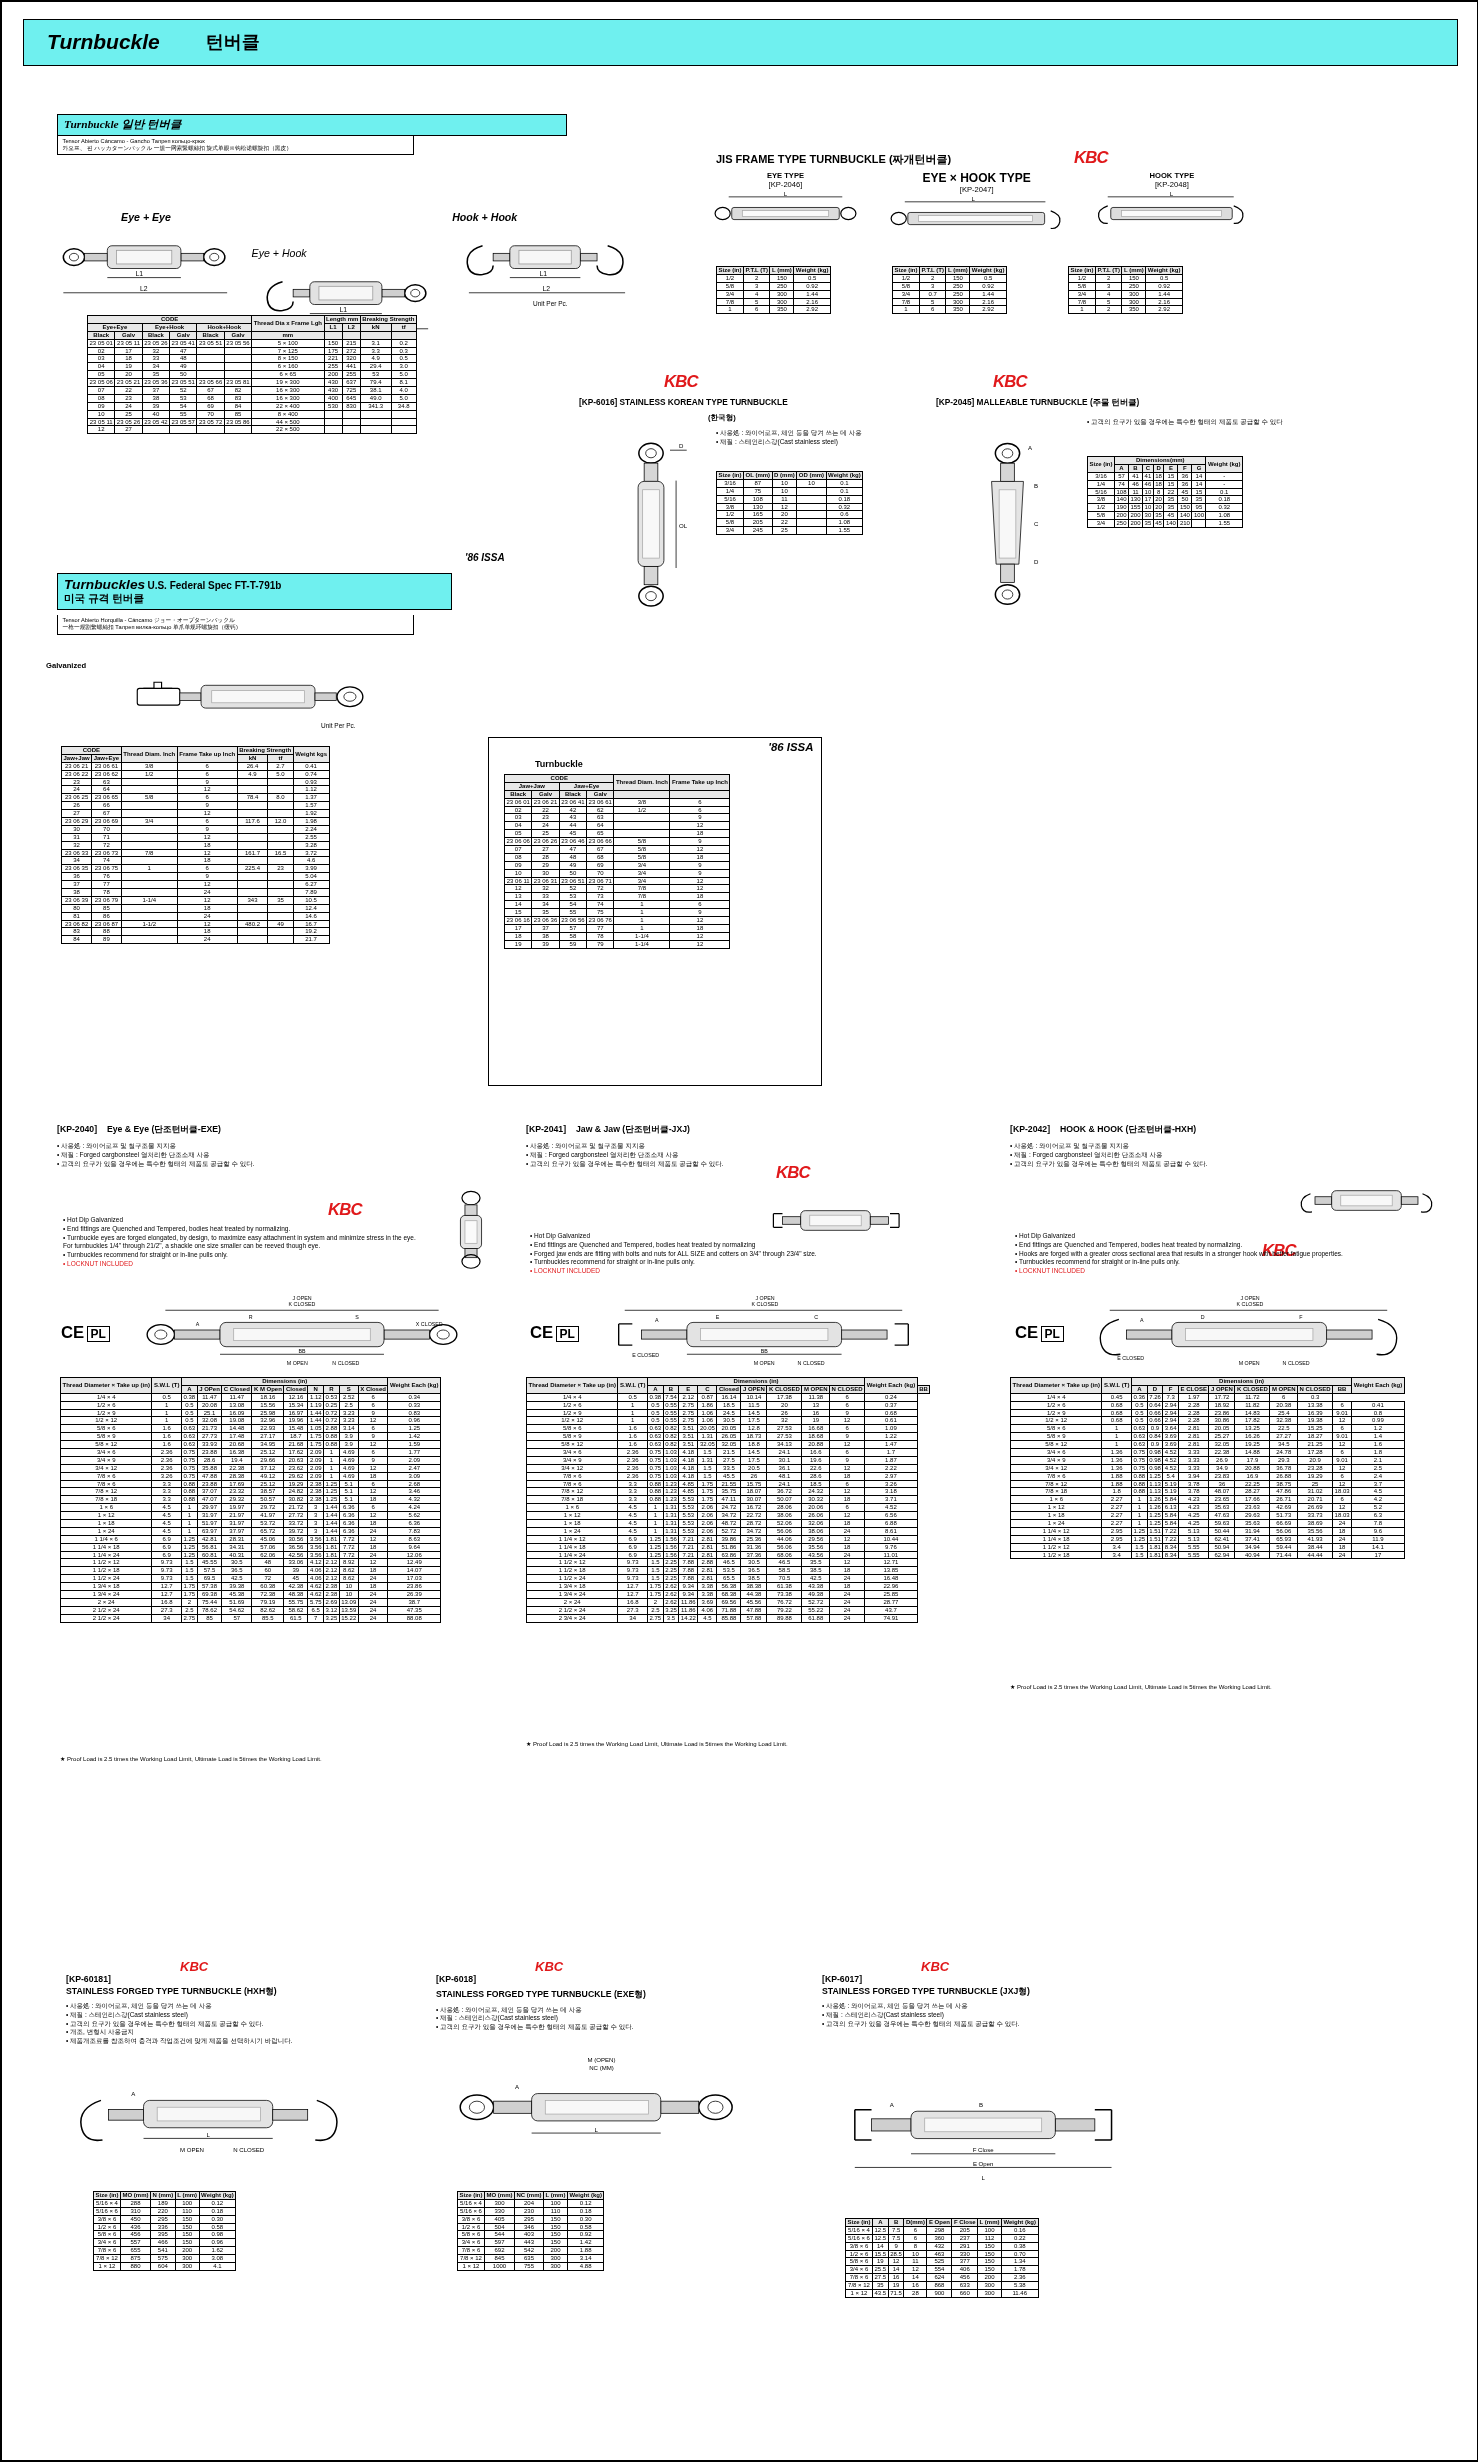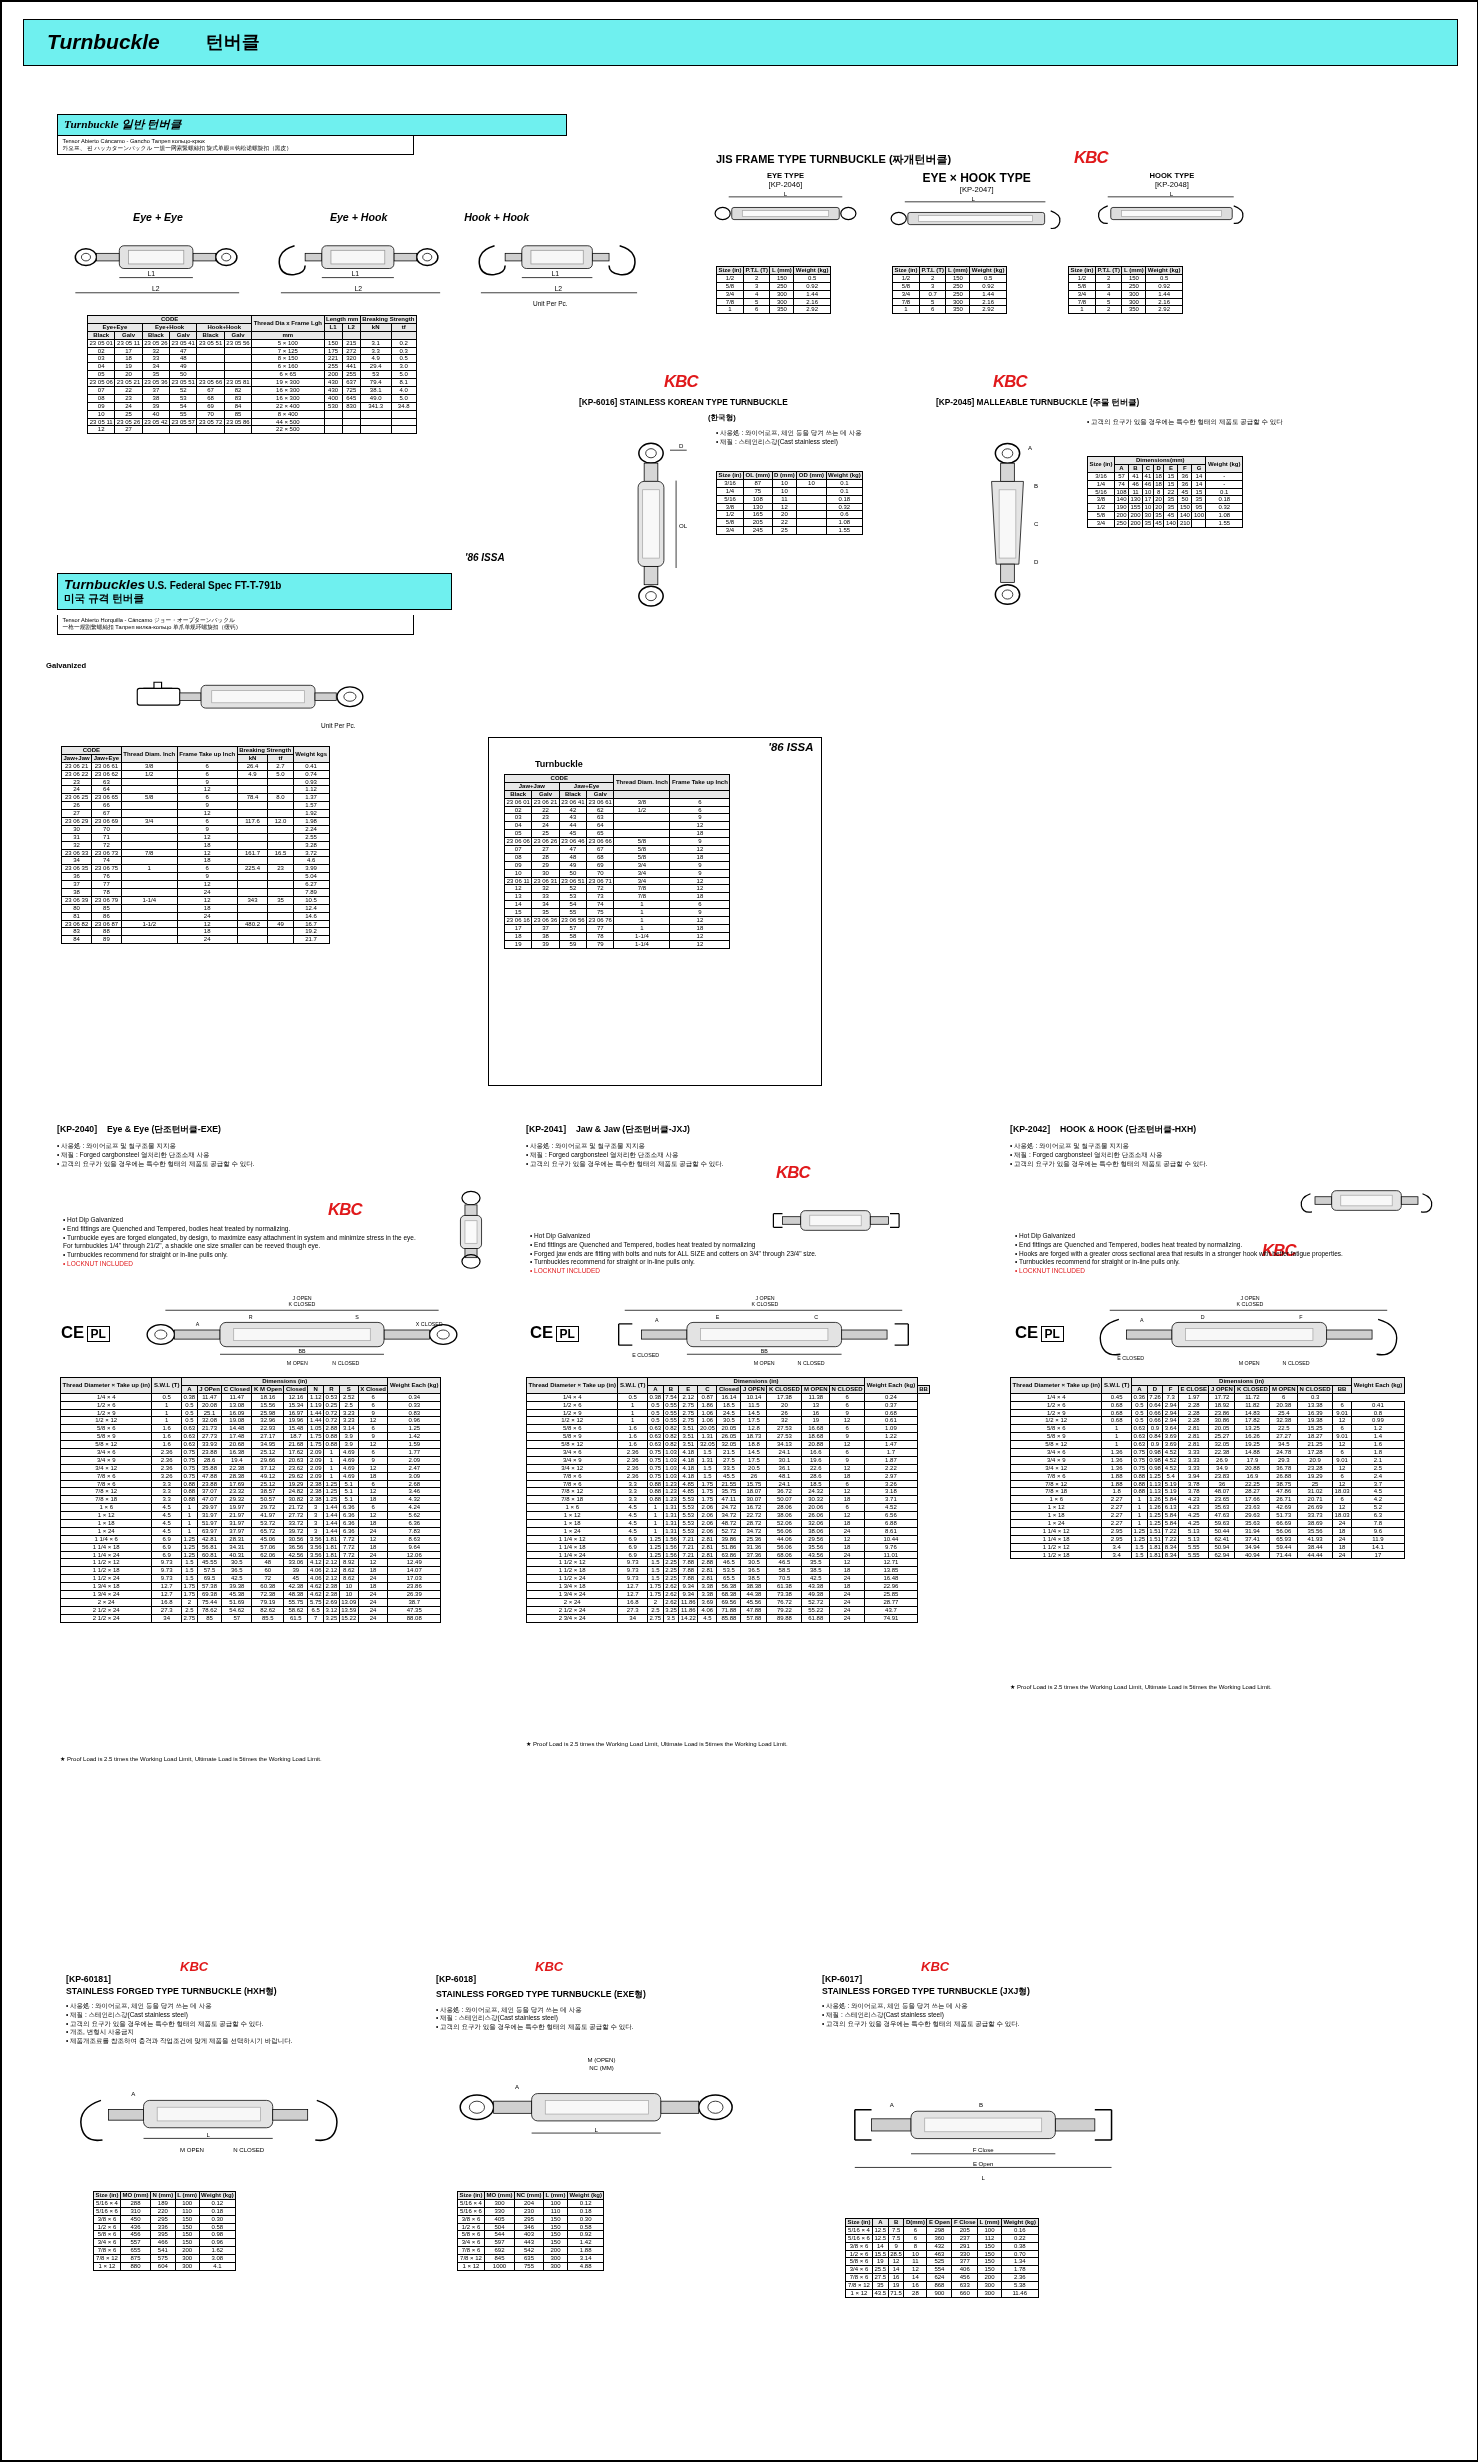--- a/index.html
+++ b/index.html
@@ -65,40 +65,40 @@
   </div>
 
   <div class="box" style="left:55px; top:112px; width:607px;">
     <div class="bar" style="width:510px;font-family:Liberation Serif, serif;">Turnbuckle 일반 턴버클</div>
     <div style="border:0.8px solid #000; border-top:0; width:357px; padding:2.3px 4.6px;">
       <div class="tiny2">Tensor Abierto Cáncamo - Gancho    Талреп кольцо-крюк</div>
       <div class="tiny2">카오프、 편 ハッカターンバックル   一規一网索緊螺絲扣   旋式单眼※钩松诺螺旋扣（黑皮）</div>
     </div>
   </div>
 
-  <div class="box" style="left:61px; top:209px; width:607px; display:flex; gap:10.6px;">
+  <div class="box" style="left:49px; top:209px; width:607px; display:flex; gap:10.6px;">
     <div style="width:190px;">
       <div style="font-style:italic; font-weight:bold; font-size:10.6px; text-align:center;">Eye + Eye</div>
       <svg width="190" height="91" class="turn-svg" viewBox="0 0 250 120" style="font-size:11px">
         <ellipse cx="30" cy="45" rx="14" ry="11" fill="none" stroke="#000" stroke-width="2"></ellipse>
         <ellipse cx="30" cy="45" rx="6" ry="5" fill="#fff" stroke="#000"></ellipse>
         <ellipse cx="215" cy="45" rx="14" ry="11" fill="none" stroke="#000" stroke-width="2"></ellipse>
         <ellipse cx="215" cy="45" rx="6" ry="5" fill="#fff" stroke="#000"></ellipse>
         <rect x="44" y="40" width="30" height="10" fill="#cfcfcf" stroke="#000"></rect>
         <rect x="171" y="40" width="30" height="10" fill="#cfcfcf" stroke="#000"></rect>
         <rect x="74" y="30" width="97" height="30" rx="6" fill="#e2e2e2" stroke="#000"></rect>
         <rect x="86" y="36" width="73" height="18" fill="#f7f7f7" stroke="#999"></rect>
         <line x1="74" y1="72" x2="171" y2="72" stroke="#000"></line>
         <text x="116" y="70" font-size="9" text-anchor="middle">L1</text>
         <line x1="16" y1="92" x2="232" y2="92" stroke="#000"></line>
         <text x="122" y="90" font-size="9" text-anchor="middle">L2</text>
       </svg>
     </div>
     <div style="width:190px;">
-      <div style="font-style:italic; font-weight:bold; font-size:10.6px; text-align:center;">Eye + Hook</div>
+      <div style="font-style:italic; font-weight:normal; font-size:10.6px; margin-top:36px;">Eye + Hook</div>
       <svg width="190" height="91" class="turn-svg" viewBox="0 0 250 120" style="font-size:11px">
         <path d="M40 30 q-22 6 -20 24 q2 16 20 14 q14 -2 14 -12" fill="none" stroke="#000" stroke-width="2"></path>
         <ellipse cx="215" cy="45" rx="14" ry="11" fill="none" stroke="#000" stroke-width="2"></ellipse>
         <ellipse cx="215" cy="45" rx="6" ry="5" fill="#fff" stroke="#000"></ellipse>
         <rect x="54" y="40" width="22" height="10" fill="#cfcfcf" stroke="#000"></rect>
         <rect x="171" y="40" width="30" height="10" fill="#cfcfcf" stroke="#000"></rect>
         <rect x="76" y="30" width="95" height="30" rx="6" fill="#e2e2e2" stroke="#000"></rect>
         <rect x="88" y="36" width="71" height="18" fill="#f7f7f7" stroke="#999"></rect>
         <line x1="76" y1="72" x2="171" y2="72" stroke="#000"></line>
         <text x="120" y="70" font-size="9" text-anchor="middle">L1</text>

